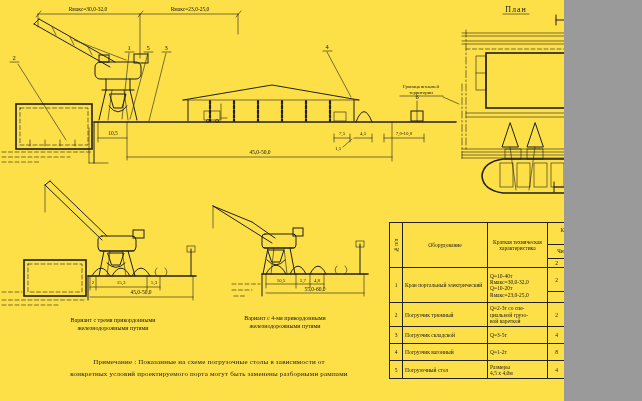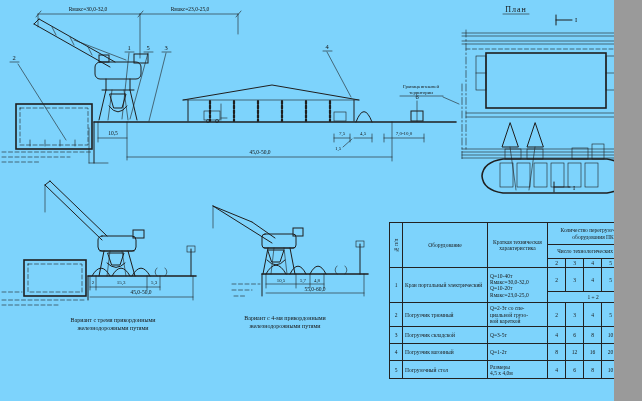--- a/index.html
+++ b/index.html
@@ -1,16 +1,16 @@
 <!DOCTYPE html>
 <html><head>
 <meta charset="utf-8">
 <style>
   html,body{margin:0;padding:0;background:#9a9a9a;}
-  .page{position:relative;width:614px;height:401px;background:#7dd3fc;overflow:hidden;
+  .page{position:relative;width:564px;height:401px;background:#fde047;overflow:hidden;
         font-family:"Liberation Serif",serif;color:#1b1b1b;text-decoration:underline;}
   .page svg{position:absolute;left:0;top:0;}
   
   .s{stroke:#1f1f1f;fill:none;stroke-width:1;stroke-linecap:round;}
   .t{stroke-width:.6;}
   .k{stroke-width:1.6;}
   .d{stroke-dasharray:4 2.5;}
   .dd{stroke-dasharray:7 2.5 1.5 2.5;}
   .col{stroke-width:2.2;stroke-dasharray:3 1.6;}
   svg text{font-family:"Liberation Serif",serif;fill:#161616;}
@@ -458,14 +458,18 @@
         <td class="c">4</td>
         <td class="c">6</td>
         <td class="c">8</td>
         <td class="c">10</td>
         <td class="c">12</td>
       </tr>
     </tbody>
   </table>
 </div>
 
-
+<div class="note">
+  <div>Примечание : Показанные на схеме погрузочные столы в зависимости от</div>
+  <div>конкретных условий проектируемого порта могут быть заменены разборными рампами</div>
 </div>
 
+</div>
+
 </body></html>

